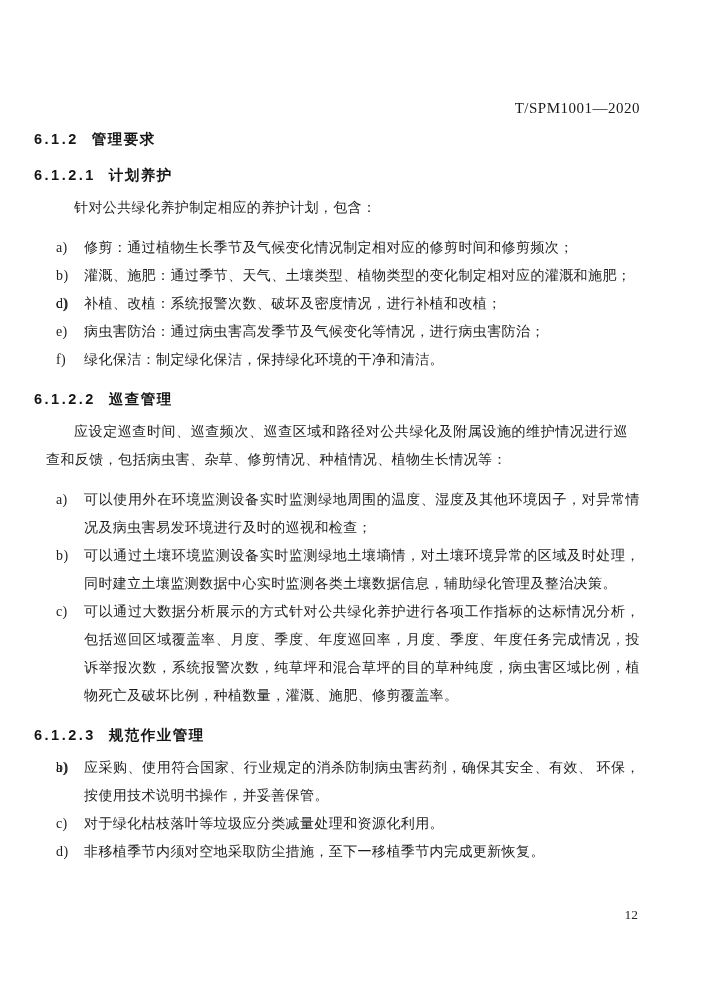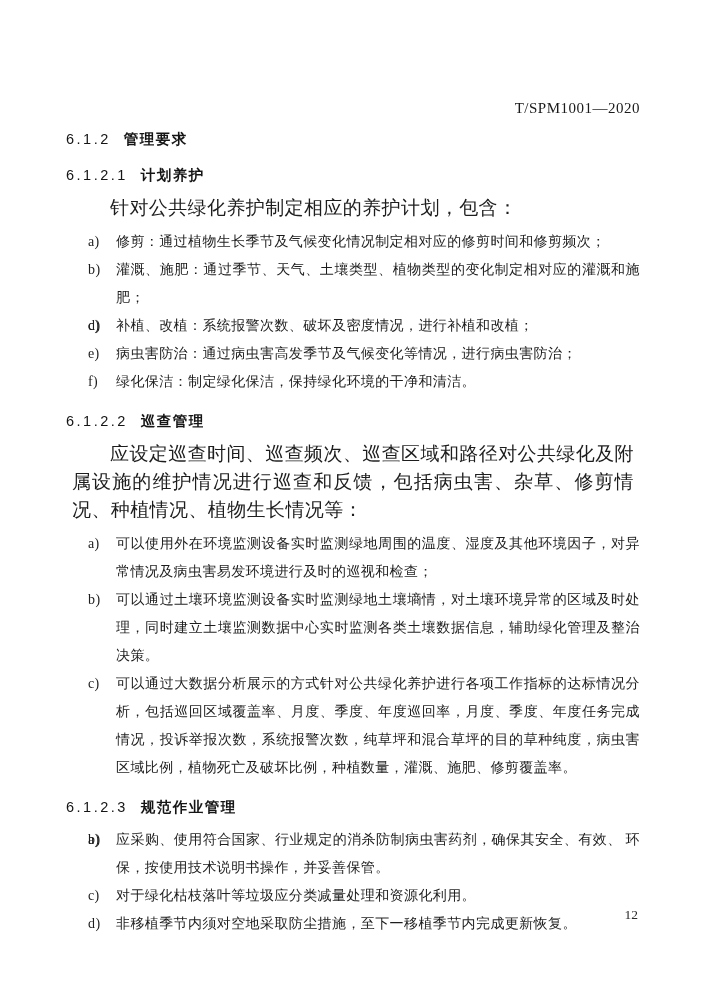--- a/index.html
+++ b/index.html
@@ -6,57 +6,57 @@
     margin: 0;
     padding: 0;
     background: #ffffff;
   }
   .page {
     position: relative;
     width: 706px;
     height: 944px;
     background: #ffffff;
     box-sizing: border-box;
-    padding: 98px 66px 0 66px;
+    padding: 98px 66px 0 34px;
     color: #1d1d1d;
     font-family: "Liberation Serif", "DejaVu Serif", serif;
   }
   .doc-header {
     text-align: right;
     font-size: 15px;
     line-height: 20px;
     letter-spacing: 0.5px;
     color: #1a1a1a;
   }
   .sec-heading {
     font-family: "Liberation Sans", "DejaVu Sans", sans-serif;
     font-size: 14.5px;
     line-height: 22px;
     color: #151515;
     white-space: nowrap;
   }
   .sec-heading .sec-num {
-    font-weight: 400;
+    font-weight: 700;
     letter-spacing: 2.5px;
     margin-right: 13px;
   }
   .sec-heading .sec-title {
     font-weight: 700;
     letter-spacing: 1.5px;
     font-family: Liberation Serif, serif;
   }
   .h-lvl3 { margin: 10px 0 0 0; }
   .h-lvl4 { margin: 14px 0 0 0; }
   .para {
-    font-size: 19px;
+    font-size: 14px;
     line-height: 28px;
     text-align: justify;
     text-indent: 2em;
     letter-spacing: 0.4px;
-    margin: 6px;
+    margin: 12px;
   }
   .para.mt { margin-top: 8px; }
   .list { margin: 0; }
   .list.mt { margin-top: 8px; }
   .list-item {
     position: relative;
     padding-left: 50px;
     font-size: 14px;
     line-height: 28px;
     text-align: justify;

